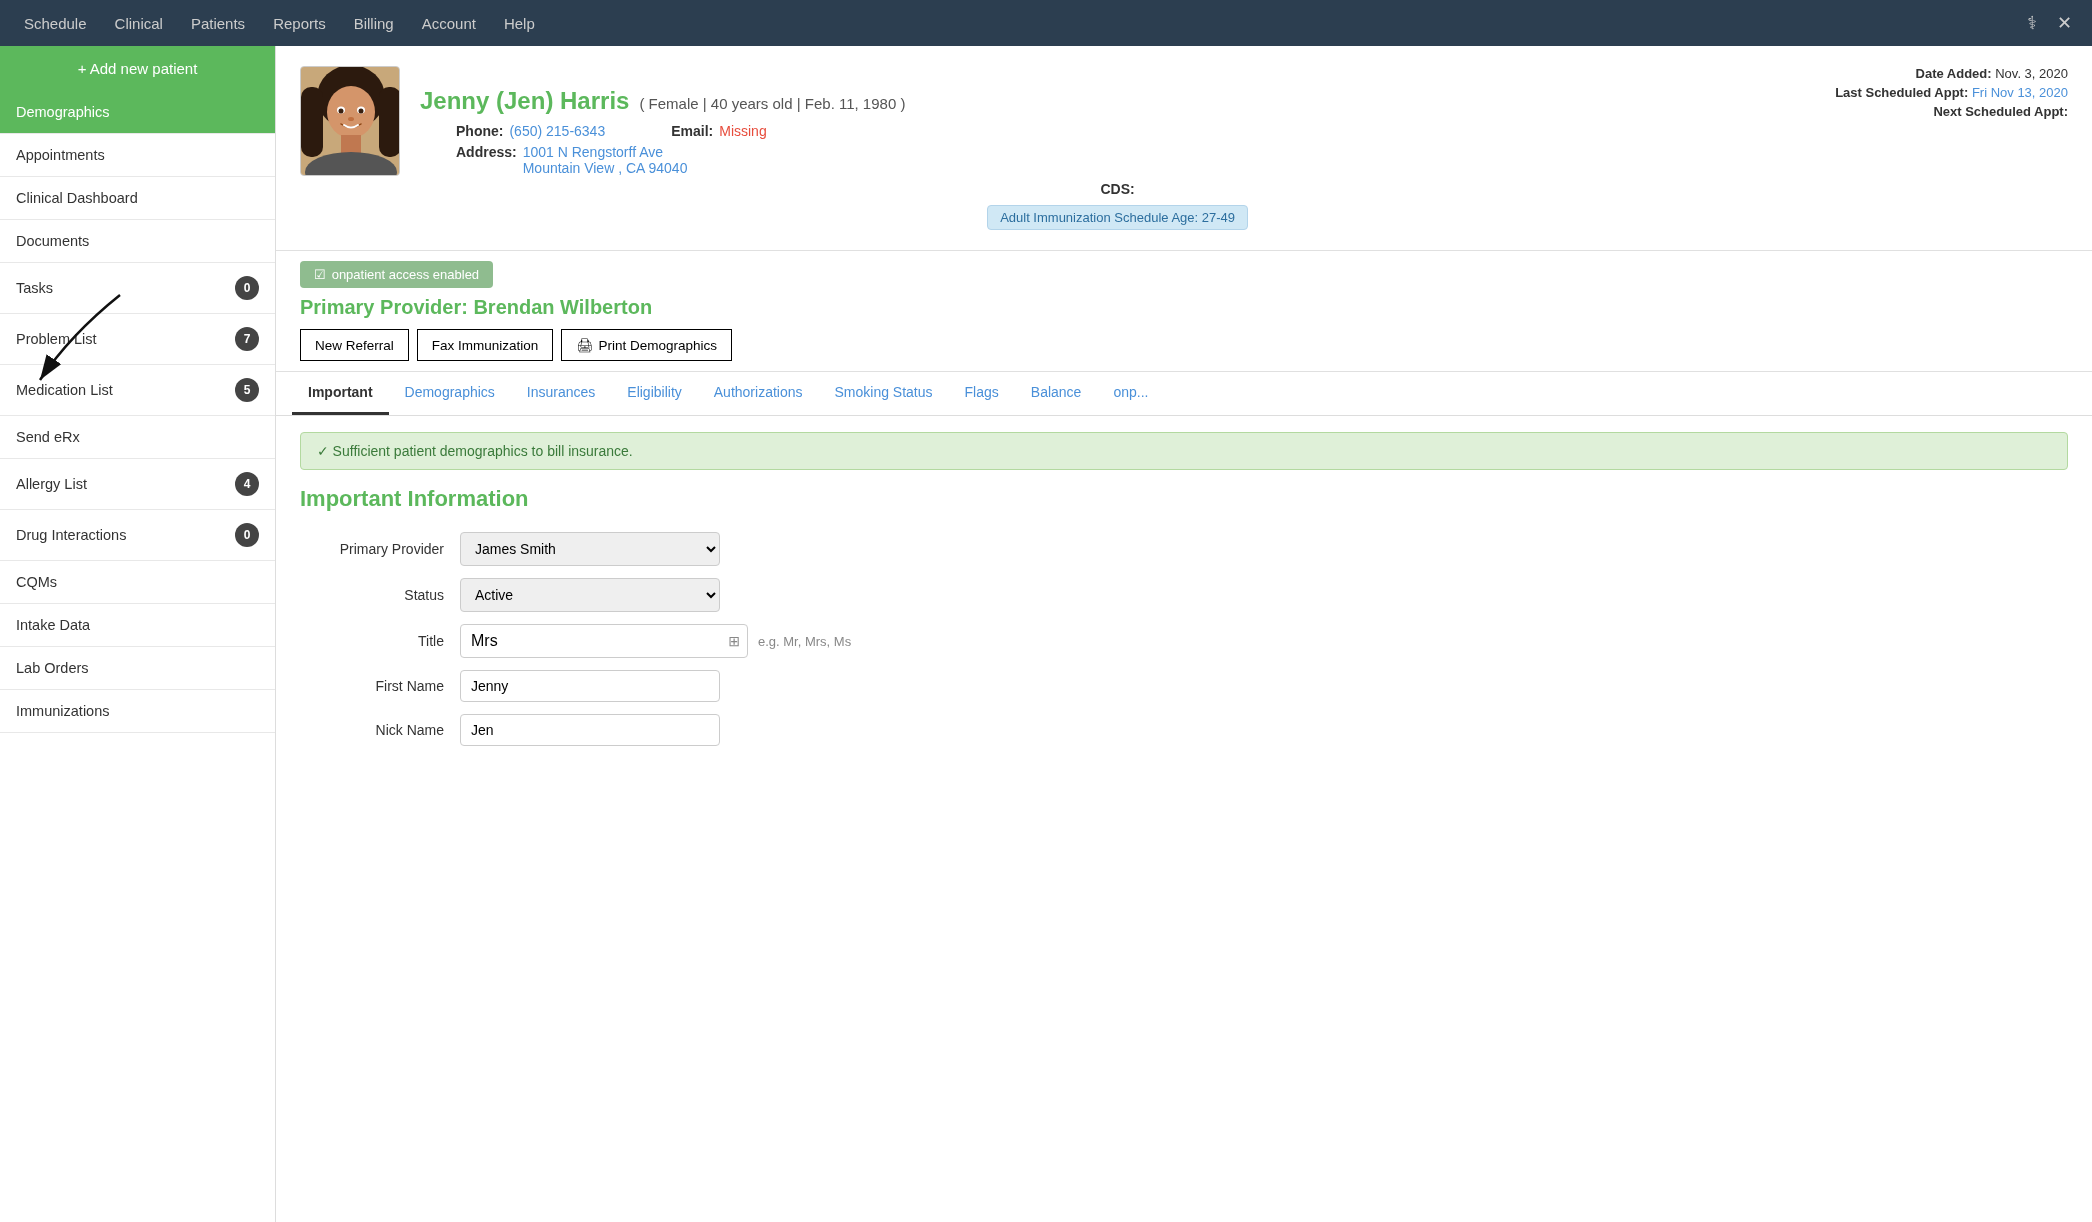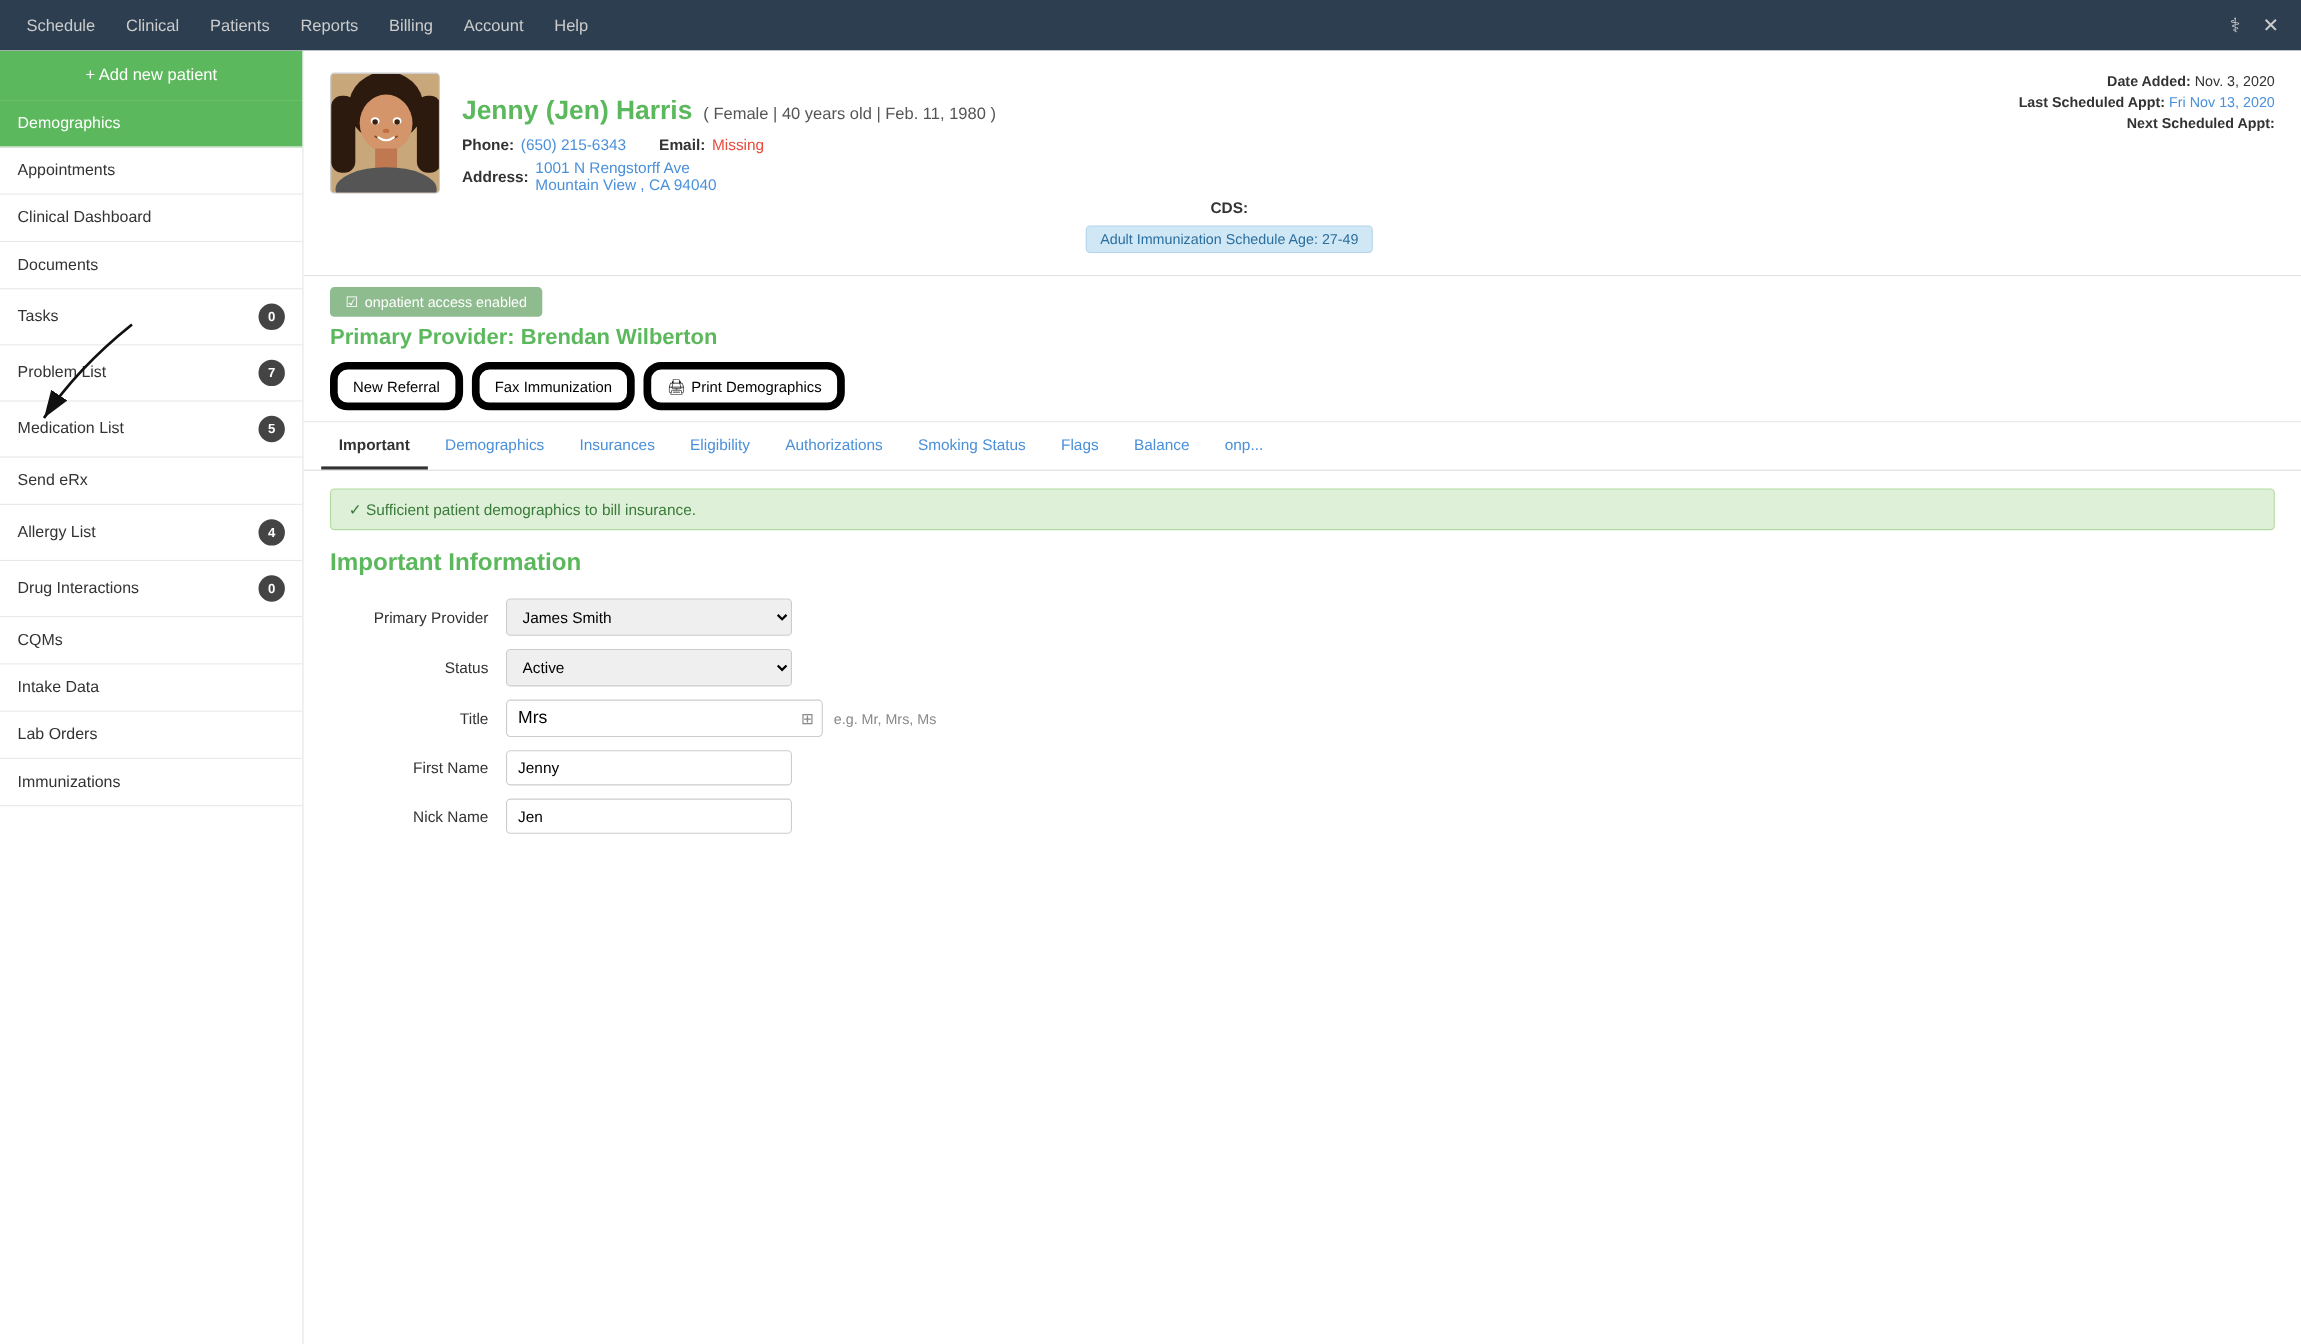--- a/index.html
+++ b/index.html
@@ -123,21 +123,21 @@
     .patient-meta {
       color: #555;
       font-size: 15px;
     }
     .patient-details-row {
       display: flex;
       gap: 30px;
       margin-bottom: 5px;
       flex-wrap: wrap;
     }
-    .detail-item { display: flex; gap: 6px; align-items: center; }
+    .detail-item { display: flex; gap: 6px; align-items: flex-start; margin-left: 36px; }
     .detail-label { font-weight: bold; color: #333; }
     .detail-value { color: #4a90d9; }
     .detail-value.missing { color: #e74c3c; }
     .cds-row { display: flex; align-items: center; gap: 8px; margin-top: 4px; flex-direction: column; }
     .cds-badge {
       background: #d0e8f5;
       color: #2c6e9e;
       padding: 4px 12px;
       border-radius: 4px;
       font-size: 13px;
@@ -165,24 +165,24 @@
       margin-bottom: 8px;
     }
     .primary-provider-label {
       color: #5cb85c;
       font-size: 20px;
       font-weight: 600;
       margin-bottom: 10px;
     }
     .action-buttons { display: flex; gap: 8px; flex-wrap: wrap; }
     .action-btn {
-      border: 7px solid #000000;
+      border: 1px solid #000000;
       background: #fff;
       padding: 7px 14px;
-      border-radius: 16px;
+      border-radius: 0;
       cursor: pointer;
       font-size: 13.5px;
       display: flex;
       align-items: center;
       gap: 5px;
     }
 
     
     .tabs-bar {
       display: flex;

